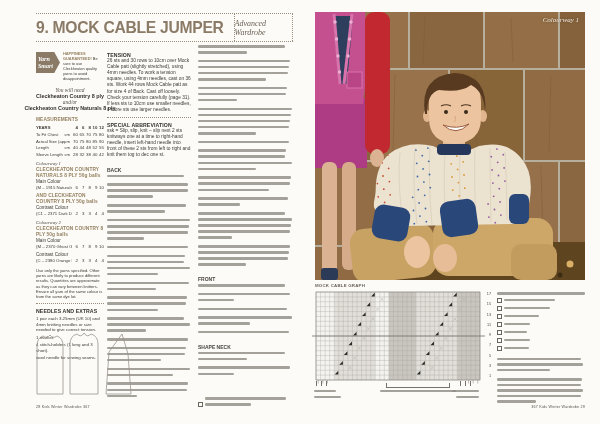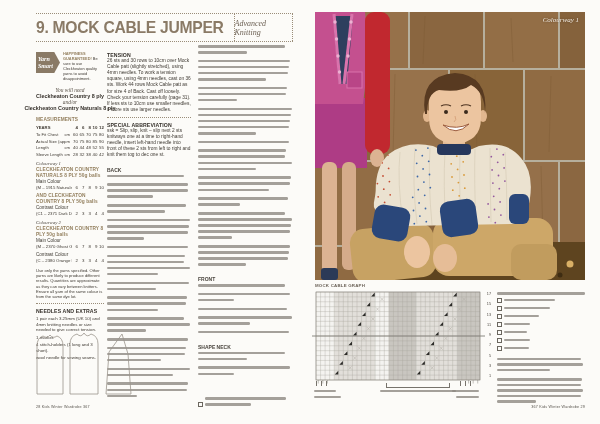--- a/index.html
+++ b/index.html
@@ -73,21 +73,21 @@
   .footer.right{left:455px;width:130px;text-align:right;}
   .schem{position:absolute;left:34px;top:330px;}
 </style>
 </head>
 <body>
 
 <div class="spread">
 
   <div class="lp-header">
     <div class="lp-title">9. MOCK CABLE JUMPER</div>
-    <div class="lp-skill">Advanced Knitting</div>
+    <div class="lp-skill">Advanced Wardrobe</div>
   </div>
 
   <div class="col col1">
     <div class="badge-row">
       <div class="ysbadge">
         <span>Yarn</span>
         <span>Smart</span>
       </div>
       <div class="badge-note">
         <b>HAPPINESS GUARANTEED!</b>

